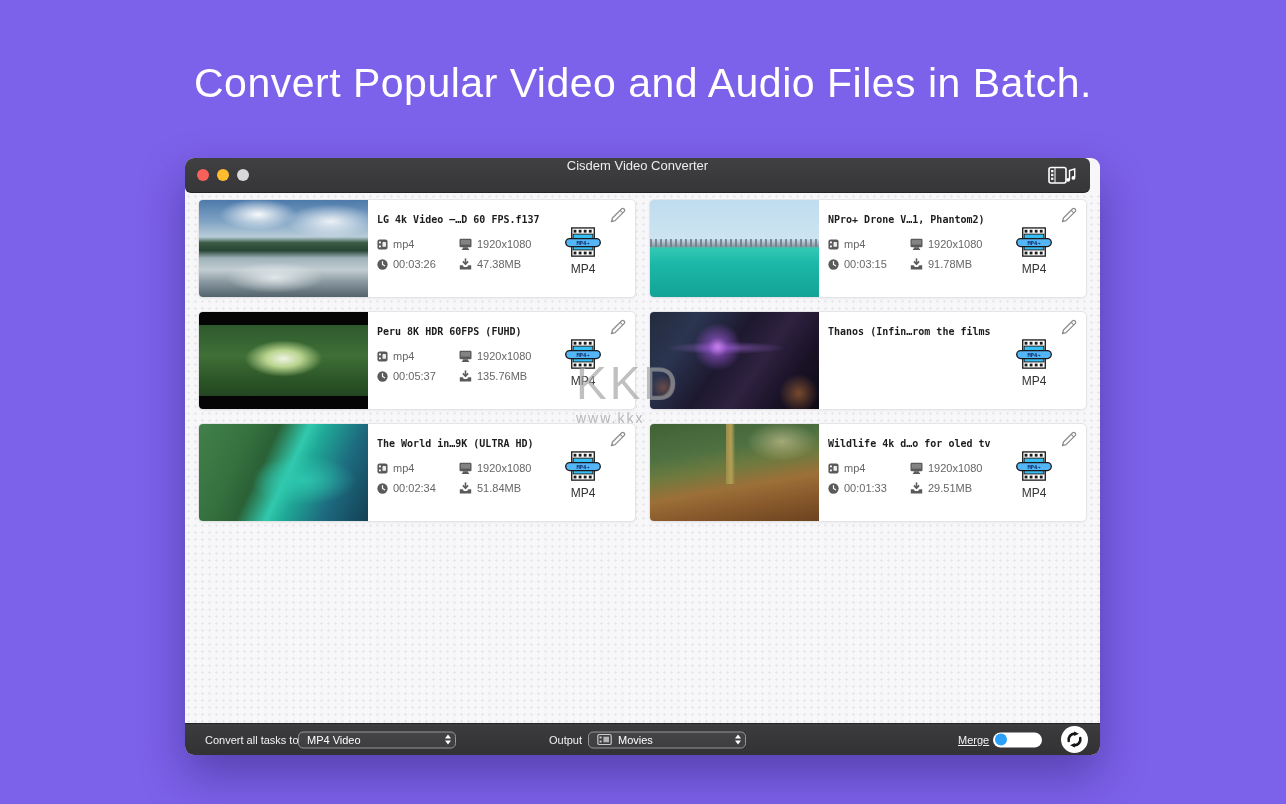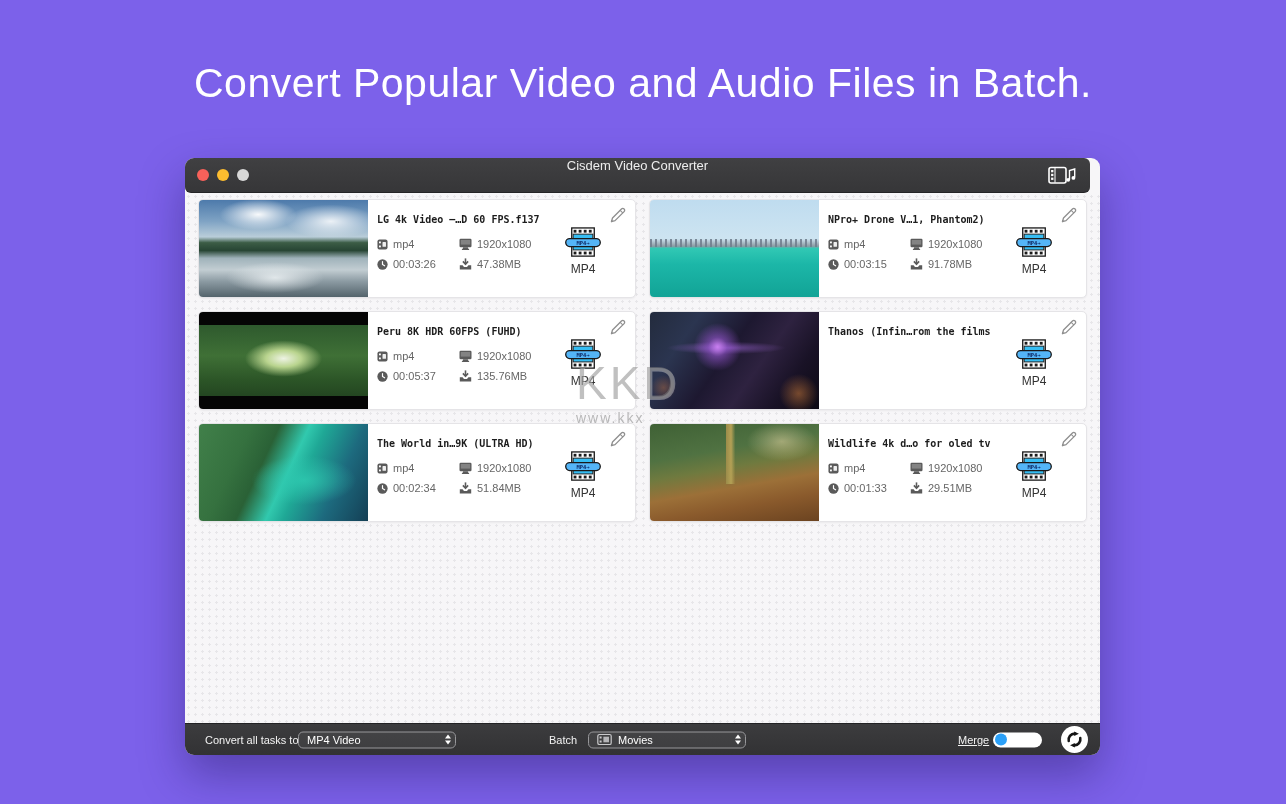--- a/index.html
+++ b/index.html
@@ -445,21 +445,21 @@
 
   <footer class="toolbar">
     <span class="tb-label lbl-convert">Convert all tasks to</span>
     <div class="select sel-convert">
       <span class="val">MP4 Video</span>
       <span class="stepper">
           <i class="up"></i>
           <i class="dn"></i>
         </span>
     </div>
-    <span class="tb-label lbl-output">Batch</span>
+    <span class="tb-label lbl-output">Output</span>
     <div class="select sel-output">
       <svg class="movfolder" viewBox="0 0 15 12">
           <use href="#i-movfolder"></use>
         </svg>
       <span class="val">Movies</span>
       <span class="stepper">
           <i class="up"></i>
           <i class="dn"></i>
         </span>
     </div>

